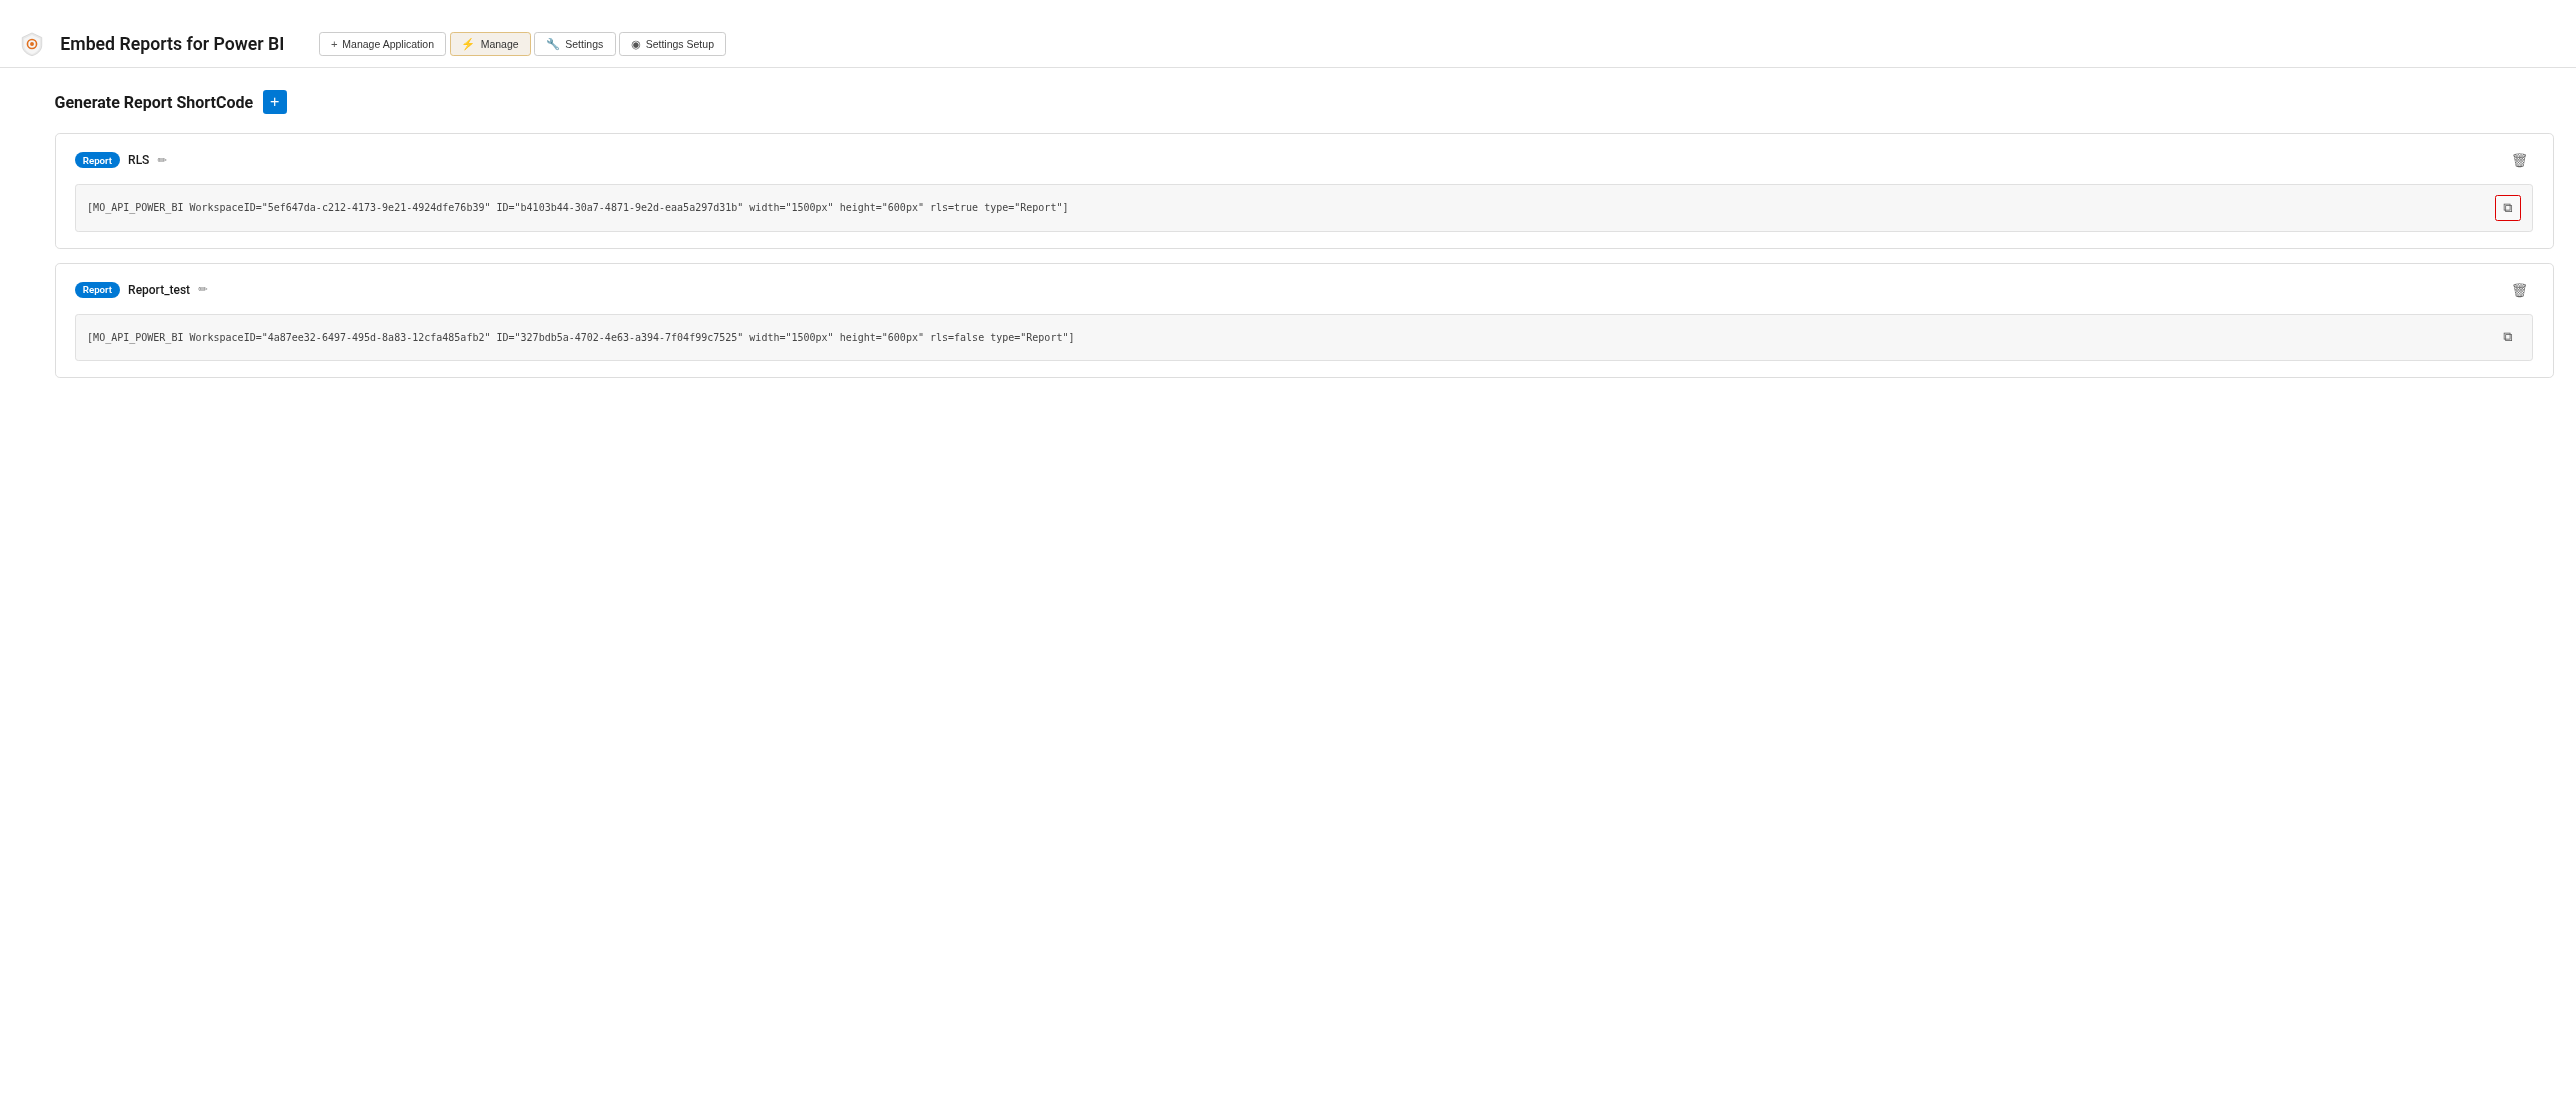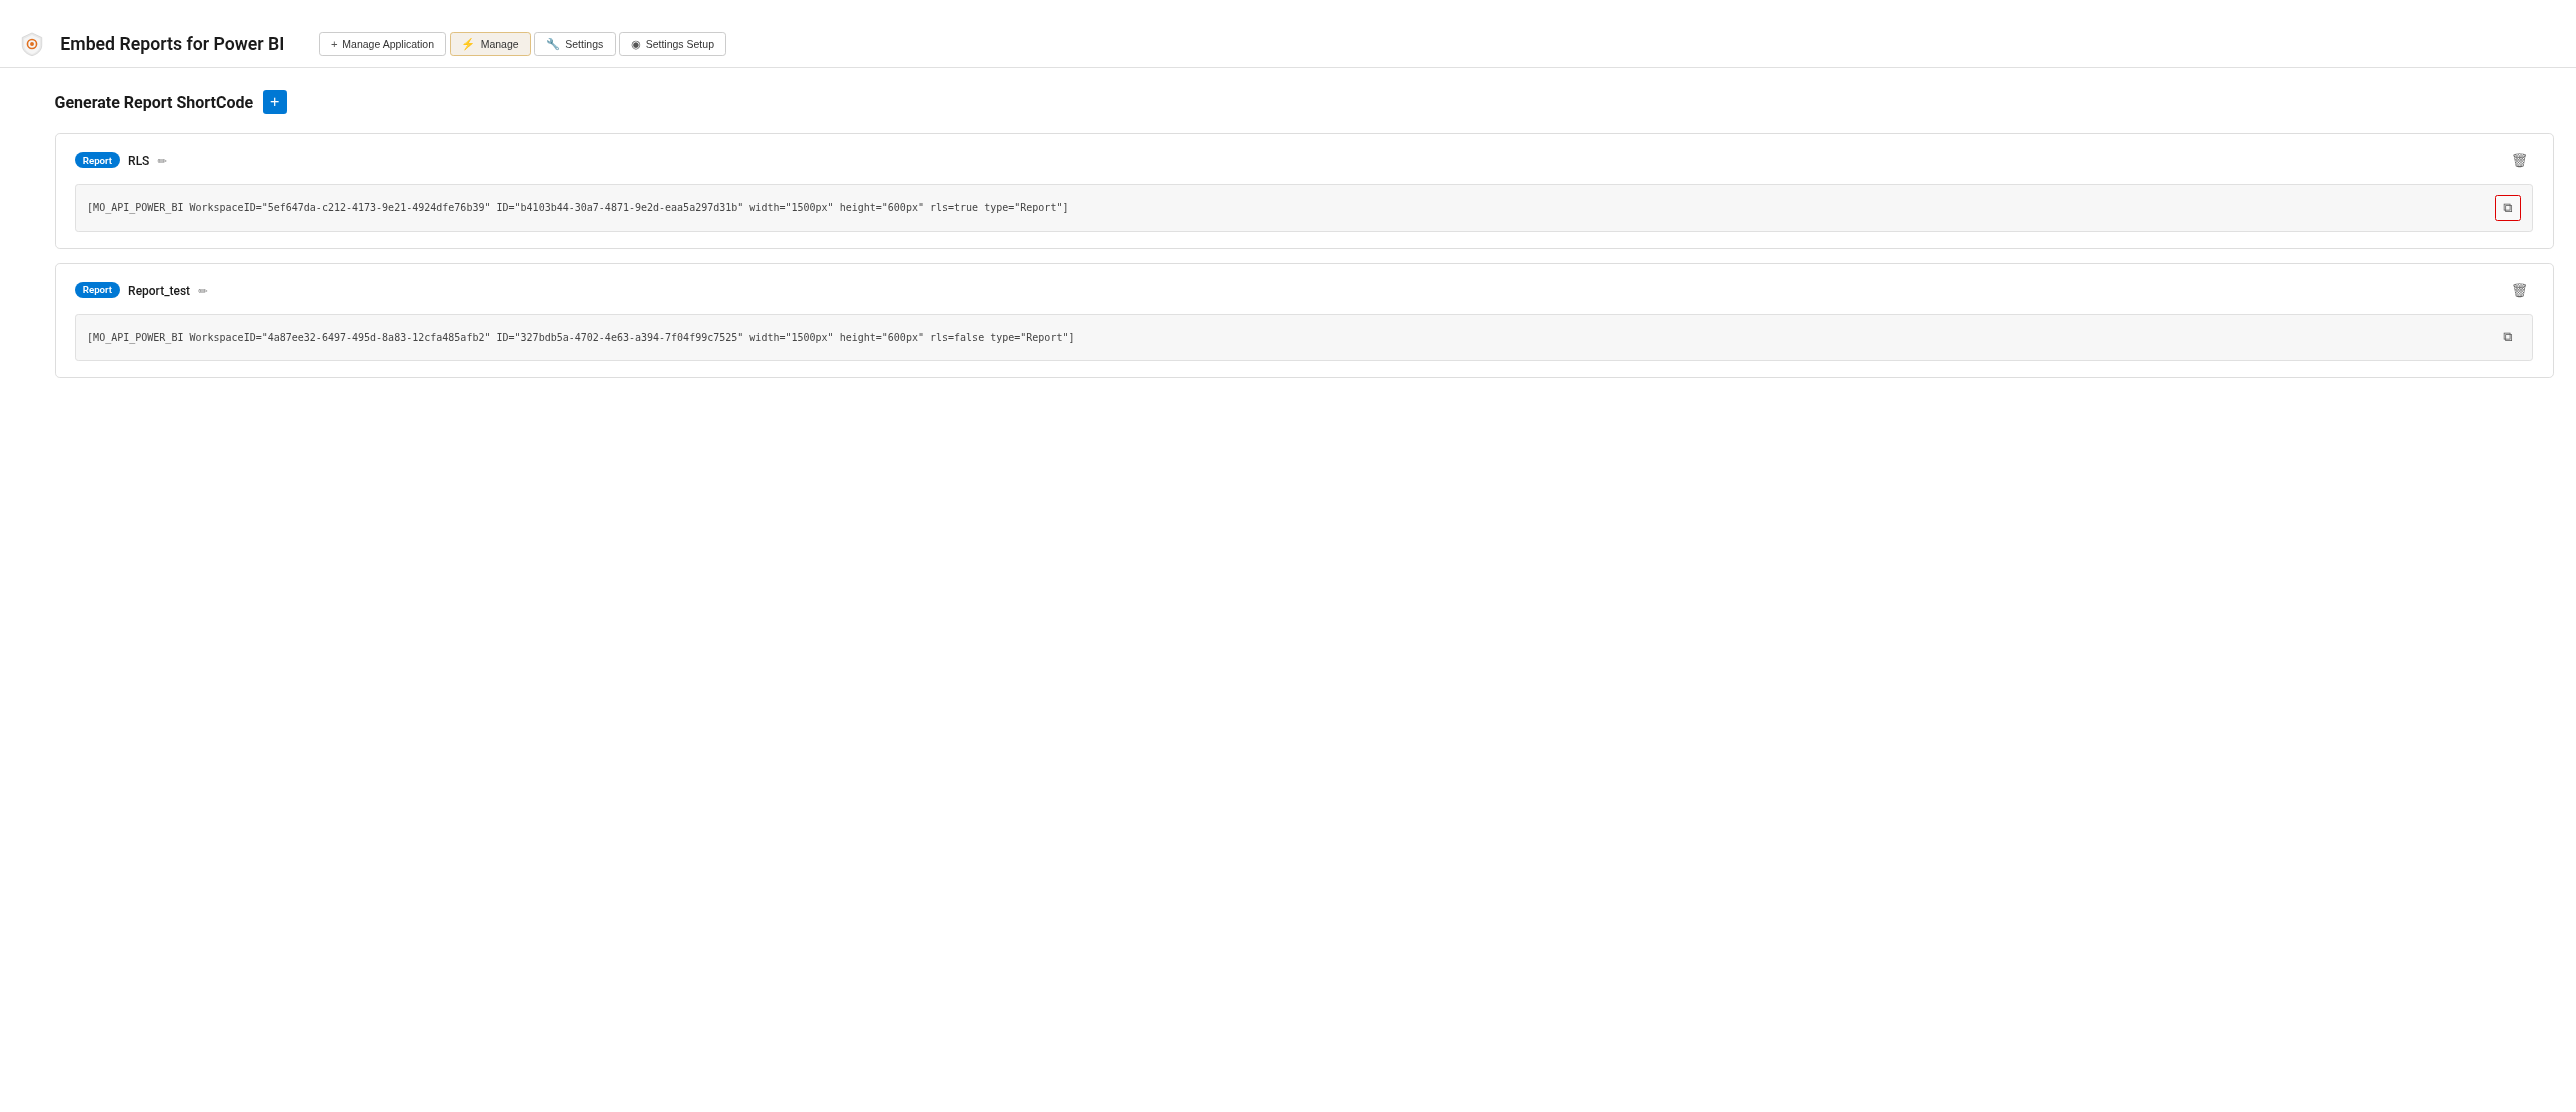--- a/index.html
+++ b/index.html
@@ -100,21 +100,21 @@
       background: #fff;
     }
     .report-card-header {
       display: flex;
       align-items: center;
       justify-content: space-between;
       margin-bottom: 14.5px;
     }
     .report-card-left {
       display: flex;
-      align-items: flex-end;
+      align-items: center;
       gap: 8px;
     }
     .report-badge {
       background: #0078d4;
       color: #fff;
       font-size: 9.7px;
       font-weight: 600;
       padding: 2.4px 8px;
       border-radius: 9.7px;
     }

